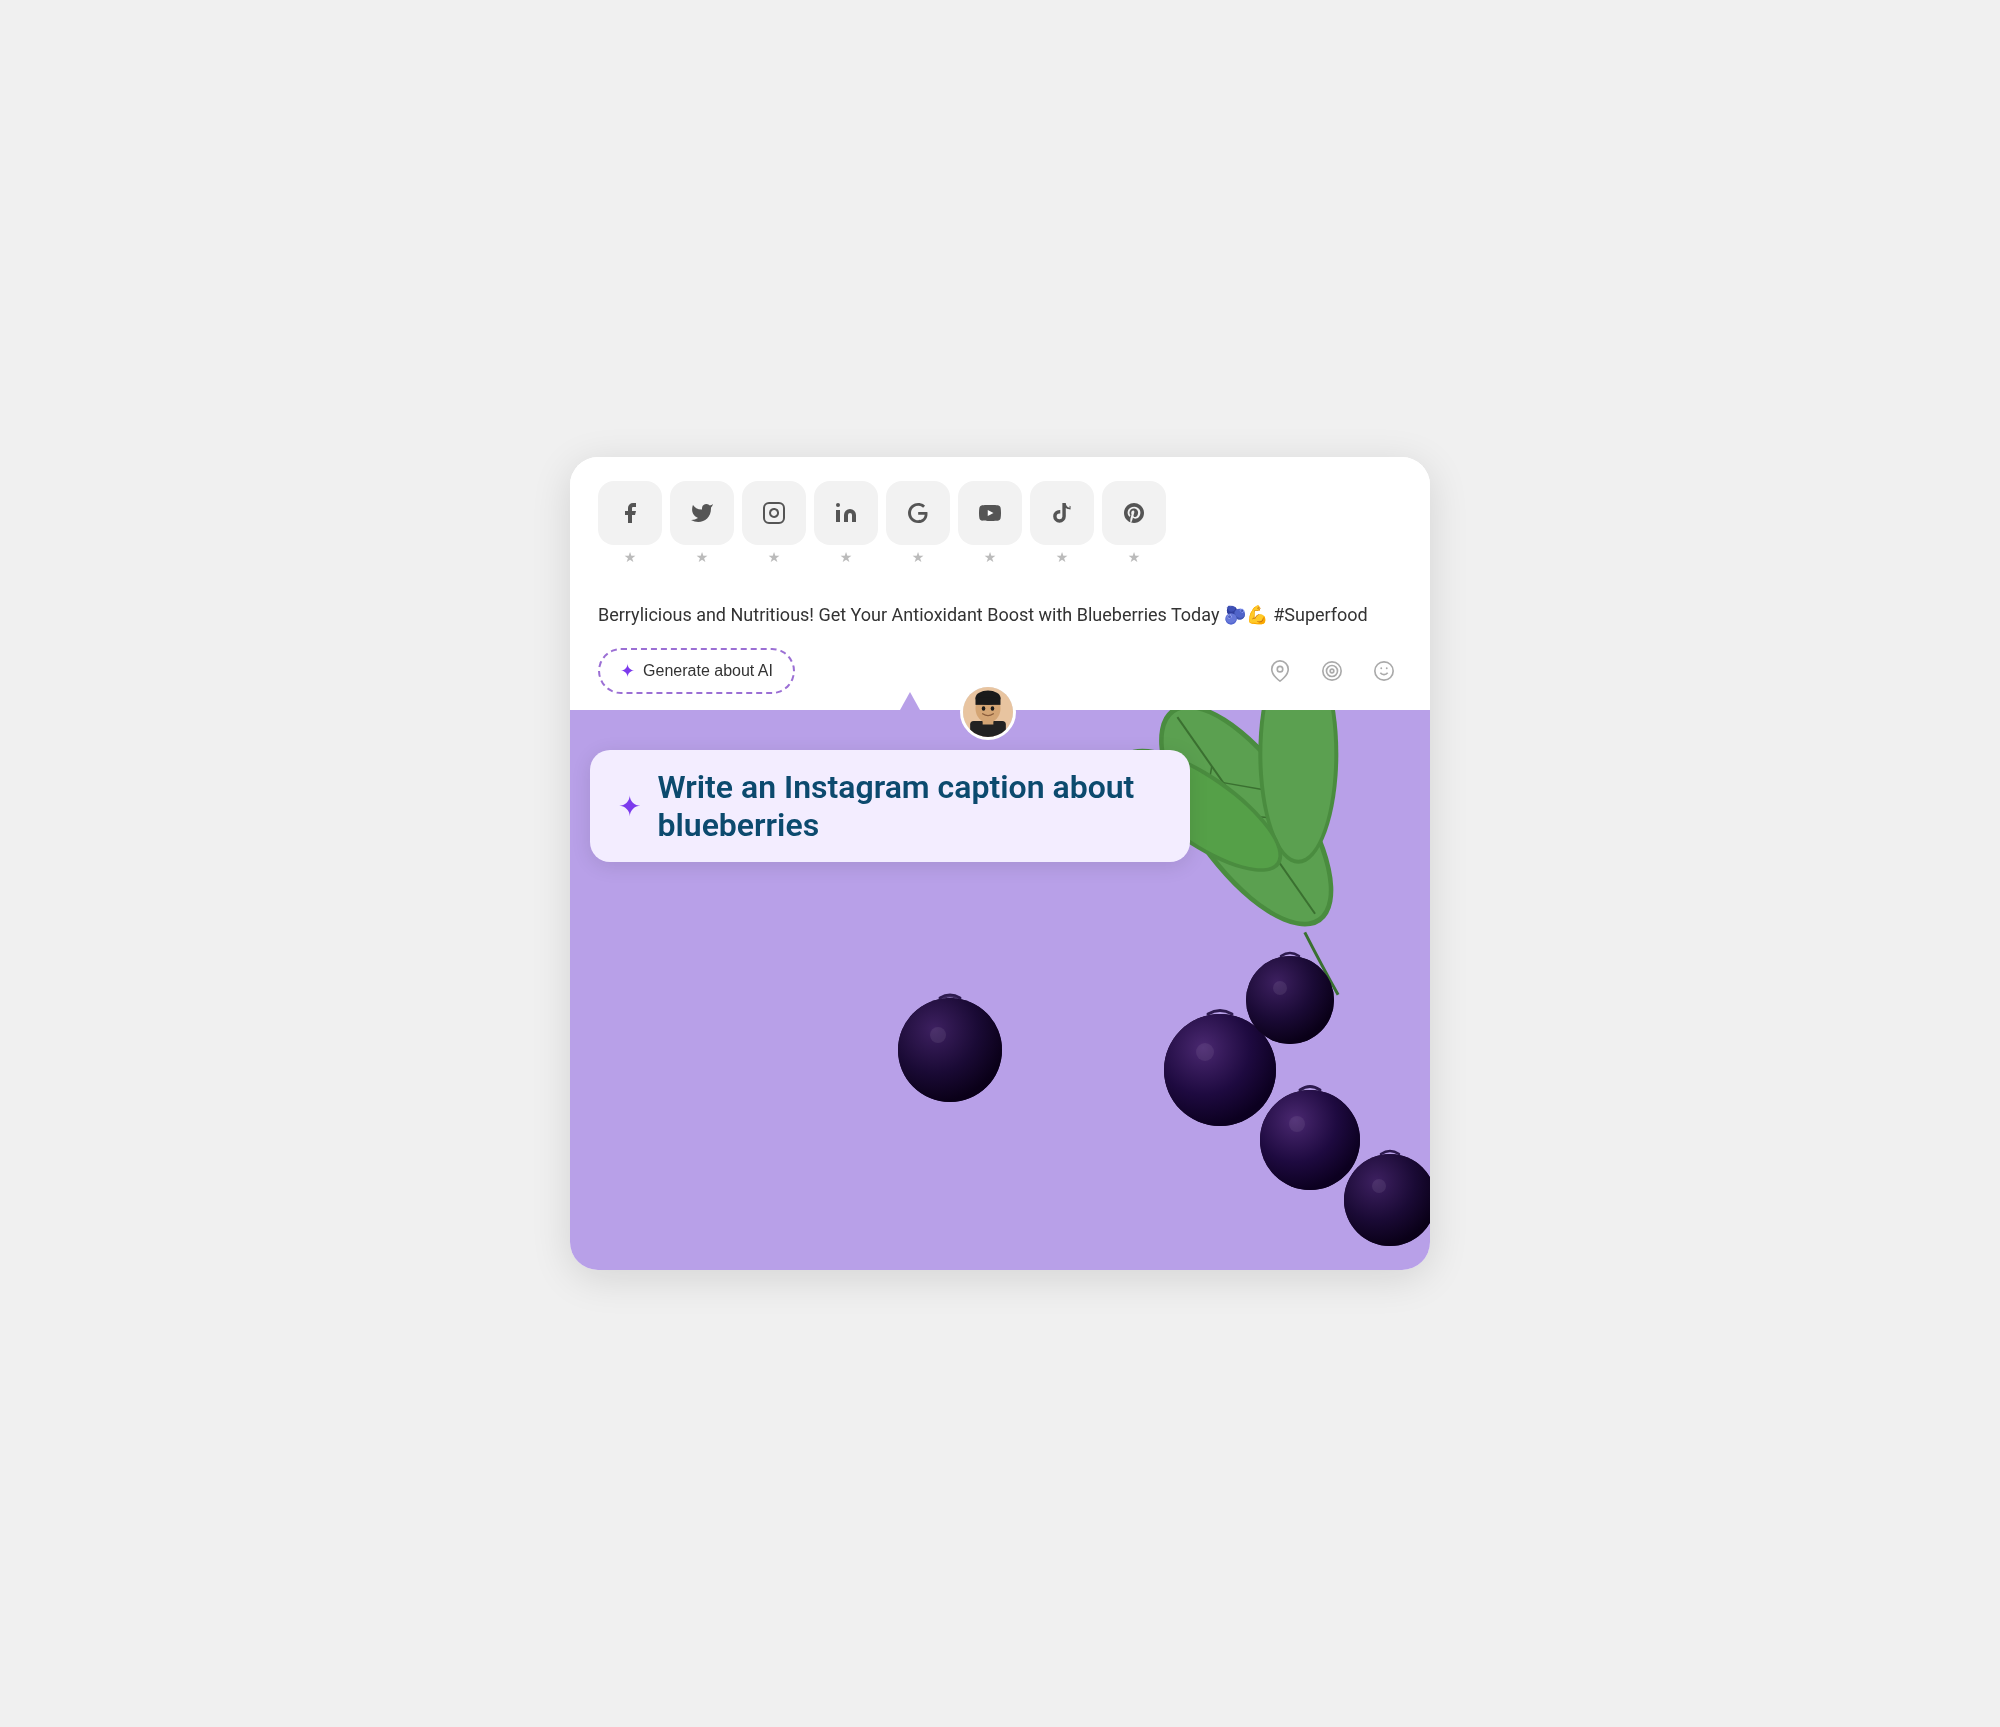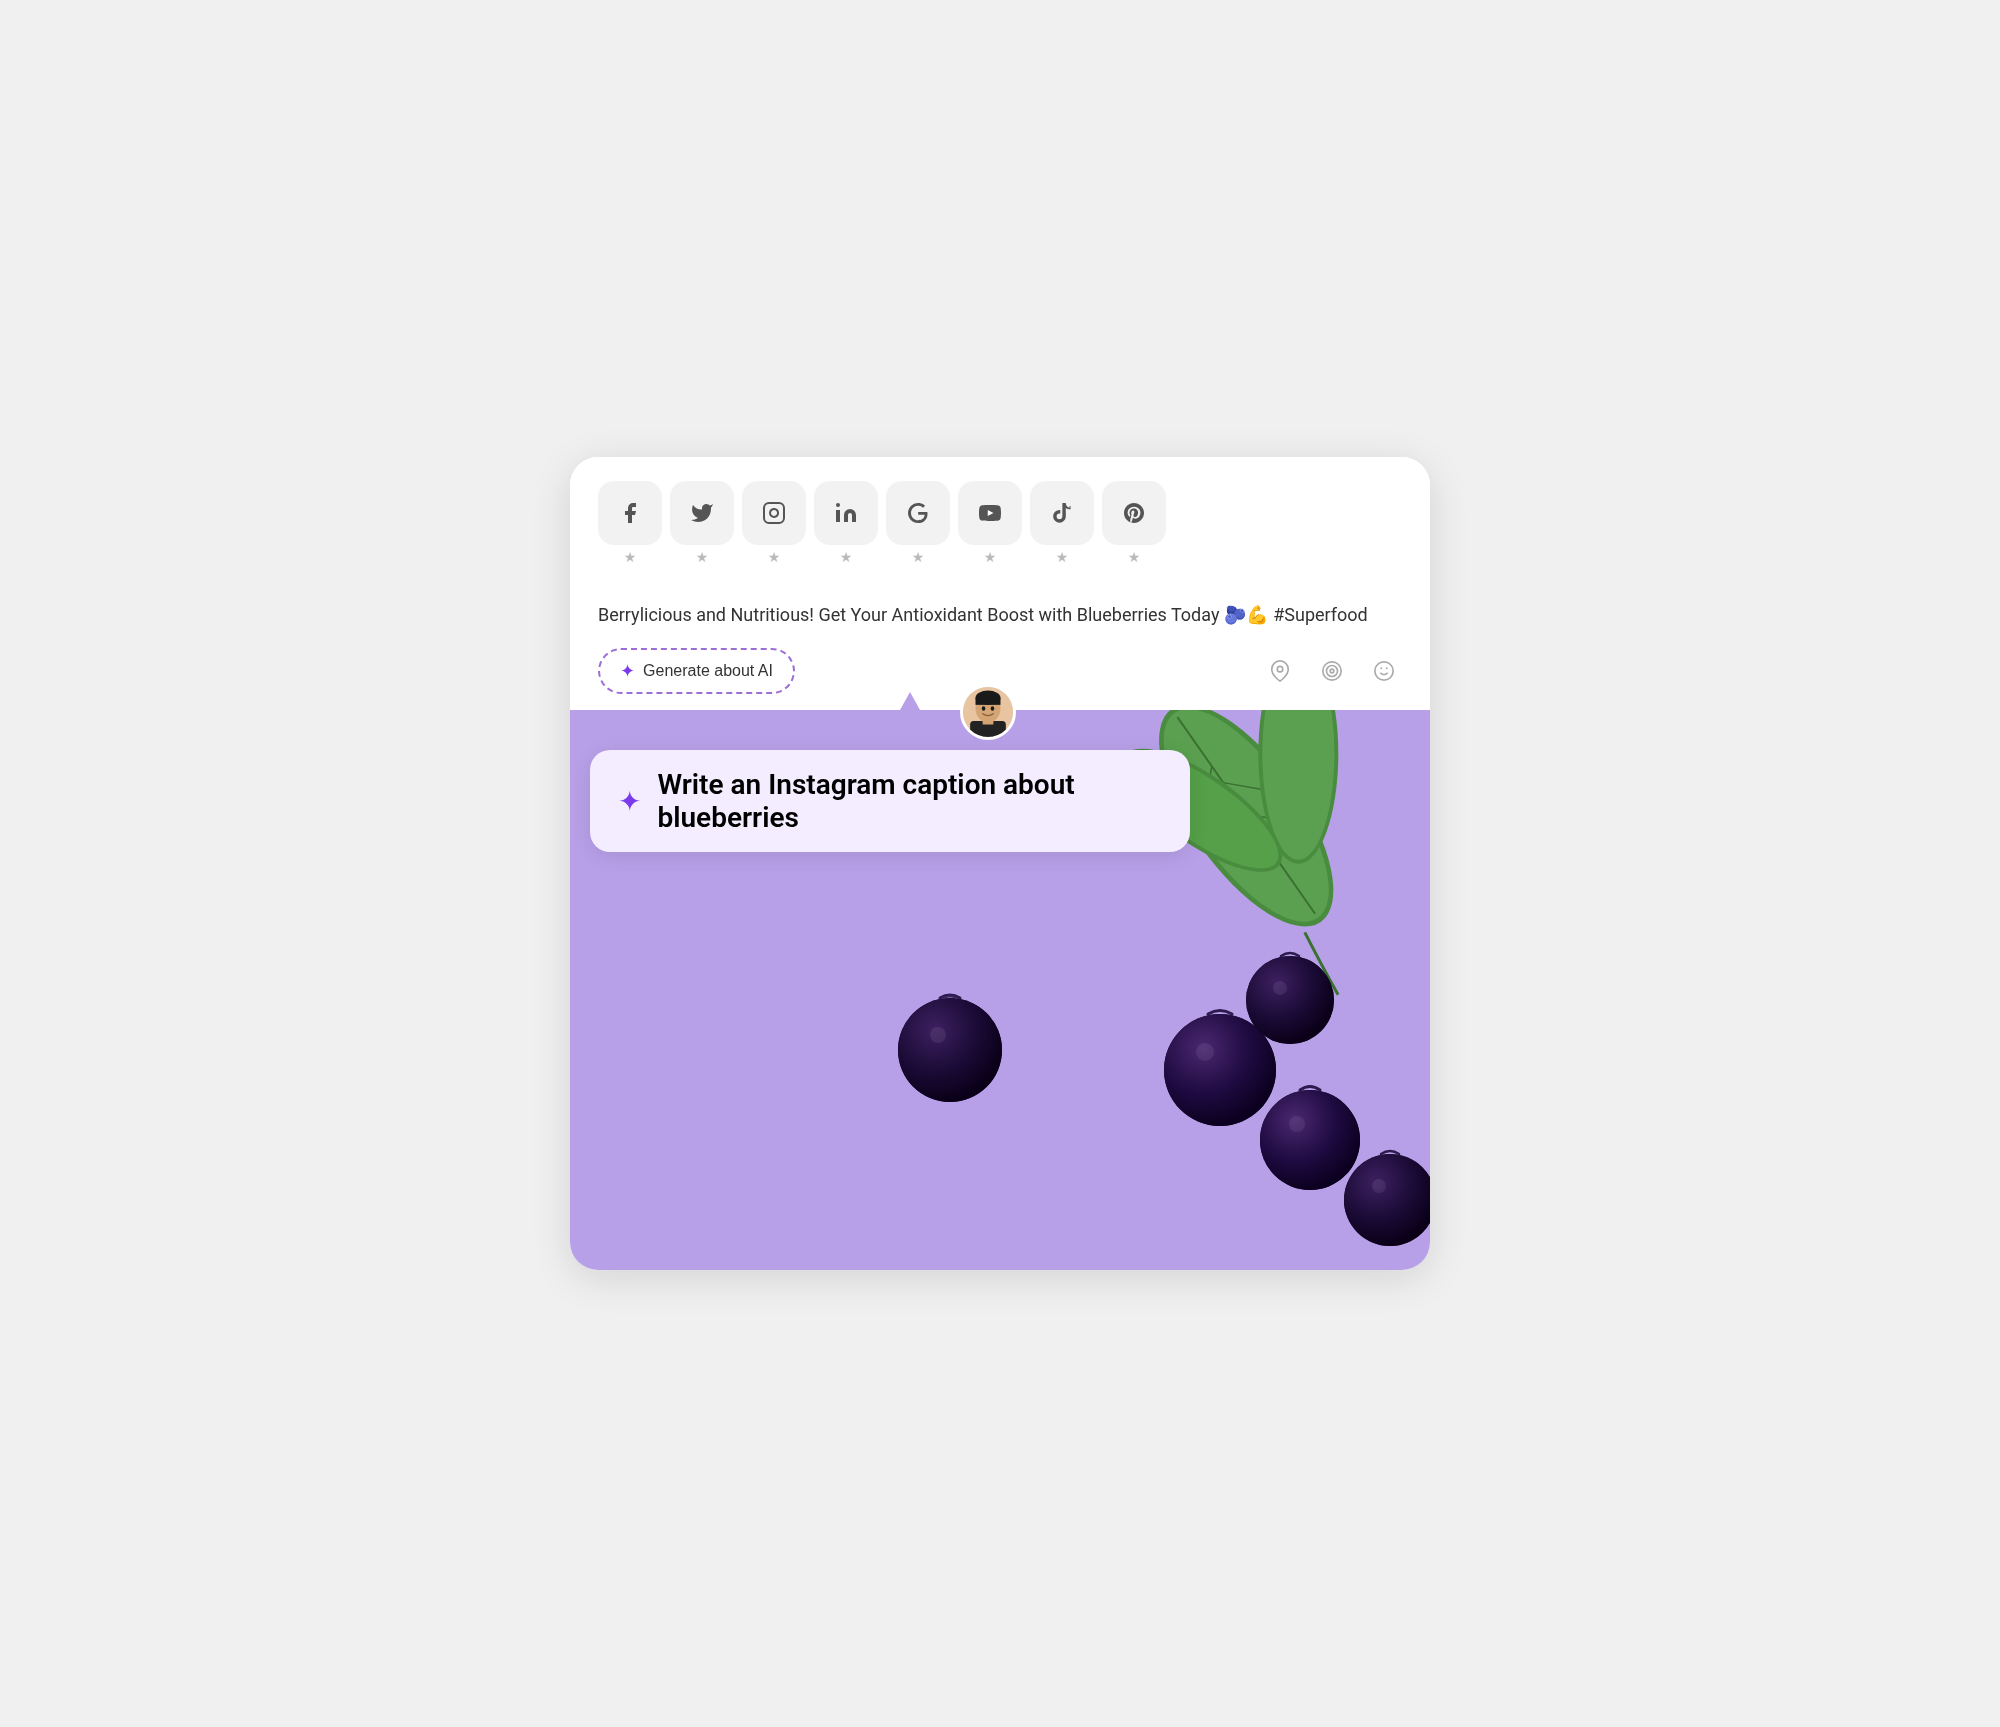--- a/index.html
+++ b/index.html
@@ -170,23 +170,23 @@
       z-index: 15;
     }
 
     .ai-bubble .sparkle {
       color: #7c3aed;
       font-size: 28px;
       flex-shrink: 0;
     }
 
     .ai-bubble-text {
-      font-size: 28px;
+      font-size: 32px;
       font-weight: 600;
-      color: #000000;
+      color: #0c4a6e;
     }
 
     
     .blueberry-scene {
       position: absolute;
       top: 0;
       left: 0;
       right: 0;
       bottom: 0;
       overflow: hidden;

